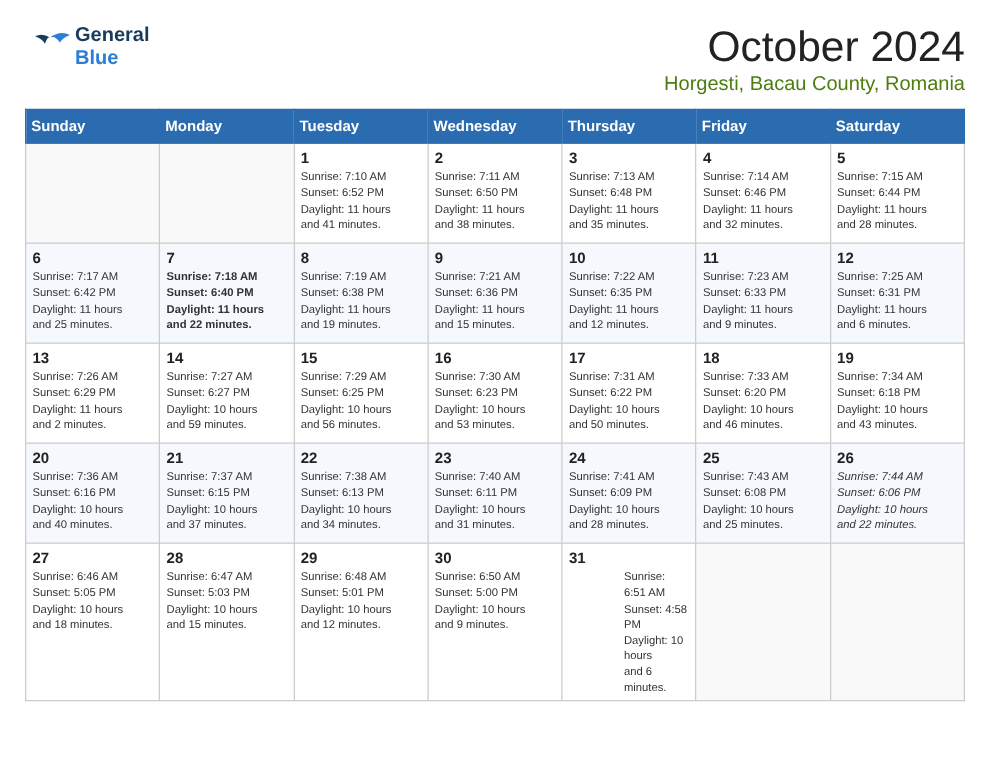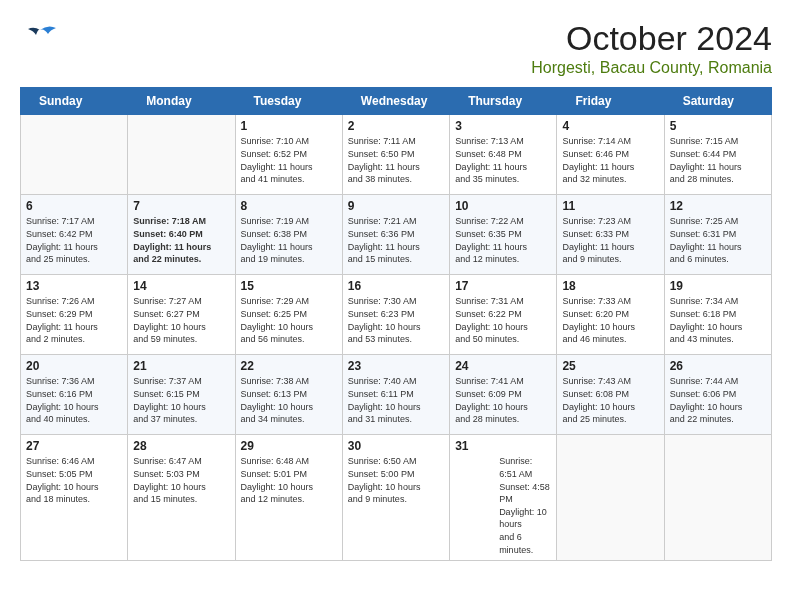--- a/index.html
+++ b/index.html
@@ -33,21 +33,21 @@
     .calendar {
       width: 100%;
       border-collapse: collapse;
       border: 1px solid #ccc;
     }
     .calendar th {
       background: #2b6cb0;
       color: #fff;
       font-size: 12px;
       font-weight: bold;
-      padding: 6px 18px;
+      padding: 6px 4px;
       text-align: left;
       border: 1px solid #2b6cb0;
     }
     .calendar td {
       vertical-align: top;
       padding: 4px 5px;
       font-size: 9.5px;
       color: #333;
       border: 1px solid #ccc;
       width: 107px;
@@ -107,20 +107,24 @@
 
 <div class="header">
   <div class="logo-wrapper">
     <div class="logo-icon">
       <svg viewBox="0 0 40 40" width="40" height="40">
 
         <path d="M20 10 Q28 4 36 8 Q30 10 28 14 Q24 8 20 10Z" fill="#2b7fd4"></path>
         <path d="M20 10 Q14 6 8 9 Q14 11 16 15 Q18 9 20 10Z" fill="#1a3a5c"></path>
       </svg>
     </div>
+    <div class="logo-name">
+      <span class="logo-general">General</span>
+      <span class="logo-blue">Blue</span>
+    </div>
   </div>
   <div class="title-section">
     <div class="month-title">October 2024</div>
     <div class="location">Horgesti, Bacau County, Romania</div>
   </div>
 </div>
 
 <table class="calendar">
   <thead>
     <tr>
@@ -314,21 +318,21 @@
         </td>
         <td>
           <span class="day-number">25</span>
           <div class="day-info" style="white-space: pre-line;">Sunrise: 7:43 AM
 Sunset: 6:08 PM
 Daylight: 10 hours
 and 25 minutes.</div>
         </td>
         <td>
           <span class="day-number">26</span>
-          <div class="day-info" style="white-space: pre-line;">Sunrise: 7:44 AM
+          <div class="day-info" style="white-space: pre-line; font-style: italic;">Sunrise: 7:44 AM
 Sunset: 6:06 PM
 Daylight: 10 hours
 and 22 minutes.</div>
         </td>
       </tr>
       <tr>
         <td>
           <span class="day-number">27</span>
           <div class="day-info" style="white-space: pre-line;">Sunrise: 6:46 AM
 Sunset: 5:05 PM

